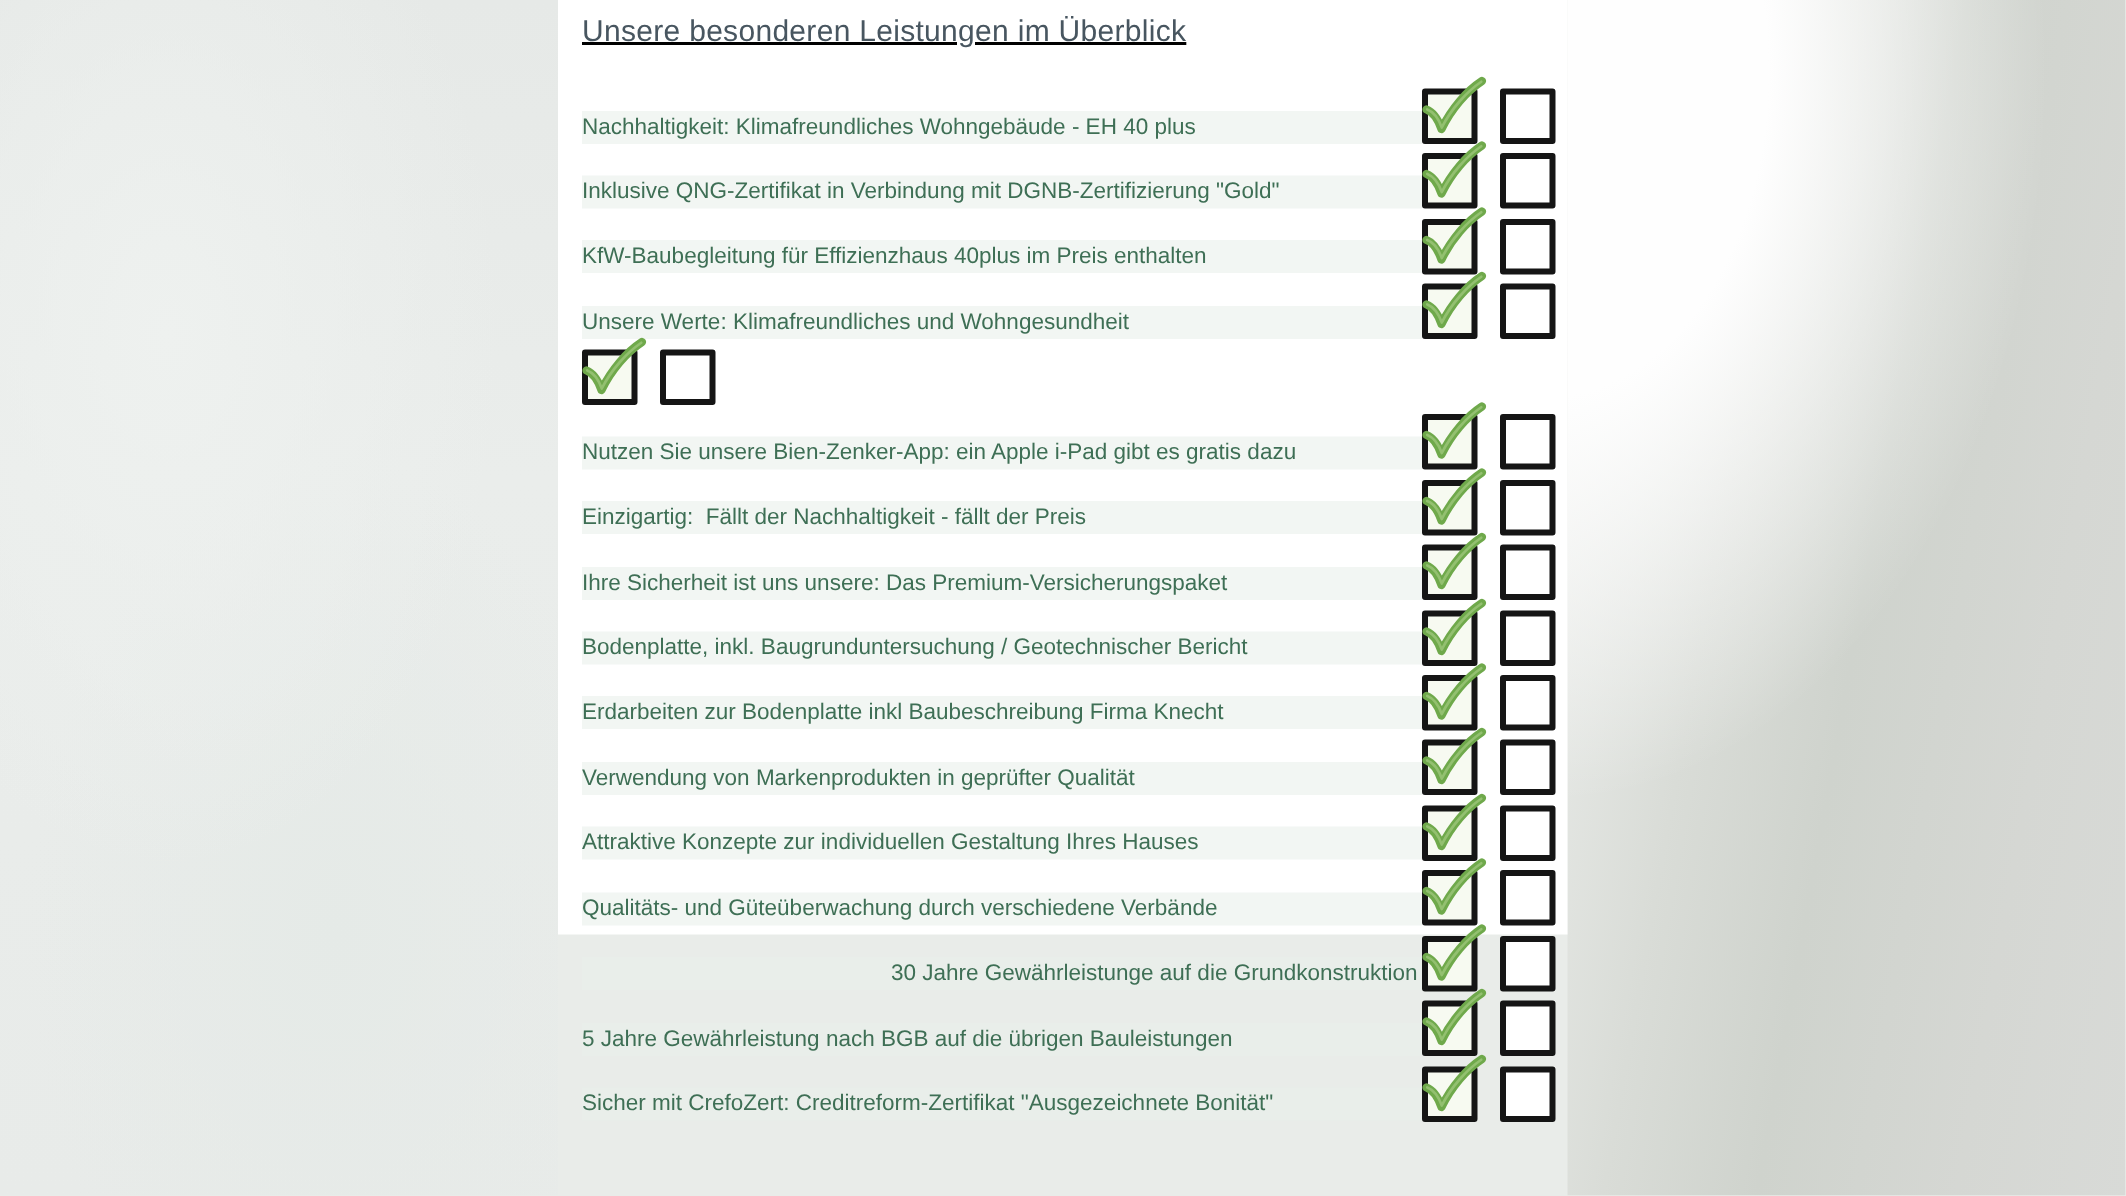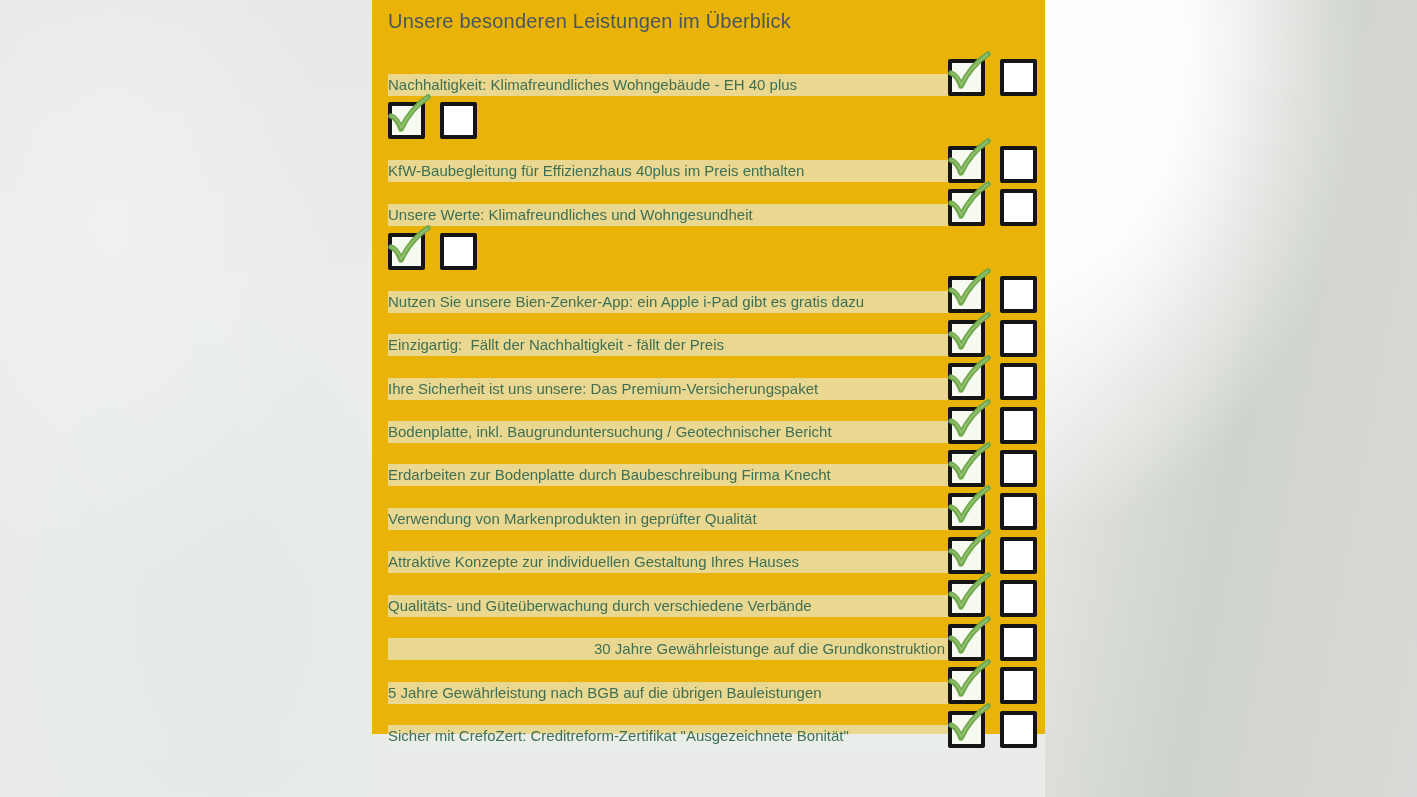--- a/index.html
+++ b/index.html
@@ -20,22 +20,23 @@
   }
   .bg-right{
     position:absolute;left:1045px;top:0;width:372px;height:797px;
     background:
       radial-gradient(125% 85% at -4% 6%, #fefefe 32%, rgba(254,254,254,0) 72%),
       linear-gradient(100deg,#eef0ee 0%, #d9dcd7 32%, #cfd3cd 52%, #d5d7d3 78%, #d8dad7 100%);
   }
 
   
   .panel{
-    position:absolute;left:372px;top:0;width:673px;height:734px;
-    background:#eab308;
+    position:absolute;left:372px;top:0;width:673px;height:623px;
+    background:#ffffff;
+    text-decoration:underline;
   }
   .doc-title{
     margin:9px 0 0 16px;
     font-size:20px;line-height:24px;
     letter-spacing:.2px;
     white-space:pre;
   }
   .rows{position:absolute;left:0;top:55.8px;right:0;}
   .row{
     height:43.45px;
@@ -83,20 +84,21 @@
     <span class="box checked">
       <svg class="check-svg" viewBox="0 0 44 46" xmlns="http://www.w3.org/2000/svg">
         <path d="M4 24 C8 25.5, 11.5 30, 14 37 C20.5 23.5, 31 11.5, 41 5" fill="none" stroke="#6fa94b" stroke-width="5.5" stroke-linecap="round" stroke-linejoin="round"></path>
         <path d="M4.5 24 C8.5 25.5, 12 30, 14.2 36 C20.5 23.5, 31 12, 40.5 5.5" fill="none" stroke="#9cc579" stroke-width="1.8" stroke-linecap="round" stroke-linejoin="round" opacity="0.8"></path>
       </svg>
     </span>
     <span class="box"></span>
   </div>
 
   <div class="row">
+    <span class="label" style="color: rgb(62, 111, 85);">Inklusive QNG-Zertifikat in Verbindung mit DGNB-Zertifizierung "Gold"</span>
     <span class="box checked">
       <svg class="check-svg" viewBox="0 0 44 46" xmlns="http://www.w3.org/2000/svg">
         <path d="M4 24 C8 25.5, 11.5 30, 14 37 C20.5 23.5, 31 11.5, 41 5" fill="none" stroke="#6fa94b" stroke-width="5.5" stroke-linecap="round" stroke-linejoin="round"></path>
         <path d="M4.5 24 C8.5 25.5, 12 30, 14.2 36 C20.5 23.5, 31 12, 40.5 5.5" fill="none" stroke="#9cc579" stroke-width="1.8" stroke-linecap="round" stroke-linejoin="round" opacity="0.8"></path>
       </svg>
     </span>
     <span class="box"></span>
   </div>
 
   <div class="row">
@@ -169,21 +171,21 @@
     <span class="box checked">
       <svg class="check-svg" viewBox="0 0 44 46" xmlns="http://www.w3.org/2000/svg">
         <path d="M4 24 C8 25.5, 11.5 30, 14 37 C20.5 23.5, 31 11.5, 41 5" fill="none" stroke="#6fa94b" stroke-width="5.5" stroke-linecap="round" stroke-linejoin="round"></path>
         <path d="M4.5 24 C8.5 25.5, 12 30, 14.2 36 C20.5 23.5, 31 12, 40.5 5.5" fill="none" stroke="#9cc579" stroke-width="1.8" stroke-linecap="round" stroke-linejoin="round" opacity="0.8"></path>
       </svg>
     </span>
     <span class="box"></span>
   </div>
 
   <div class="row">
-    <span class="label" style="color: rgb(62, 111, 85);">Erdarbeiten zur Bodenplatte durch Baubeschreibung Firma Knecht</span>
+    <span class="label" style="color: rgb(62, 111, 85);">Erdarbeiten zur Bodenplatte inkl Baubeschreibung Firma Knecht</span>
     <span class="box checked">
       <svg class="check-svg" viewBox="0 0 44 46" xmlns="http://www.w3.org/2000/svg">
         <path d="M4 24 C8 25.5, 11.5 30, 14 37 C20.5 23.5, 31 11.5, 41 5" fill="none" stroke="#6fa94b" stroke-width="5.5" stroke-linecap="round" stroke-linejoin="round"></path>
         <path d="M4.5 24 C8.5 25.5, 12 30, 14.2 36 C20.5 23.5, 31 12, 40.5 5.5" fill="none" stroke="#9cc579" stroke-width="1.8" stroke-linecap="round" stroke-linejoin="round" opacity="0.8"></path>
       </svg>
     </span>
     <span class="box"></span>
   </div>
 
 

